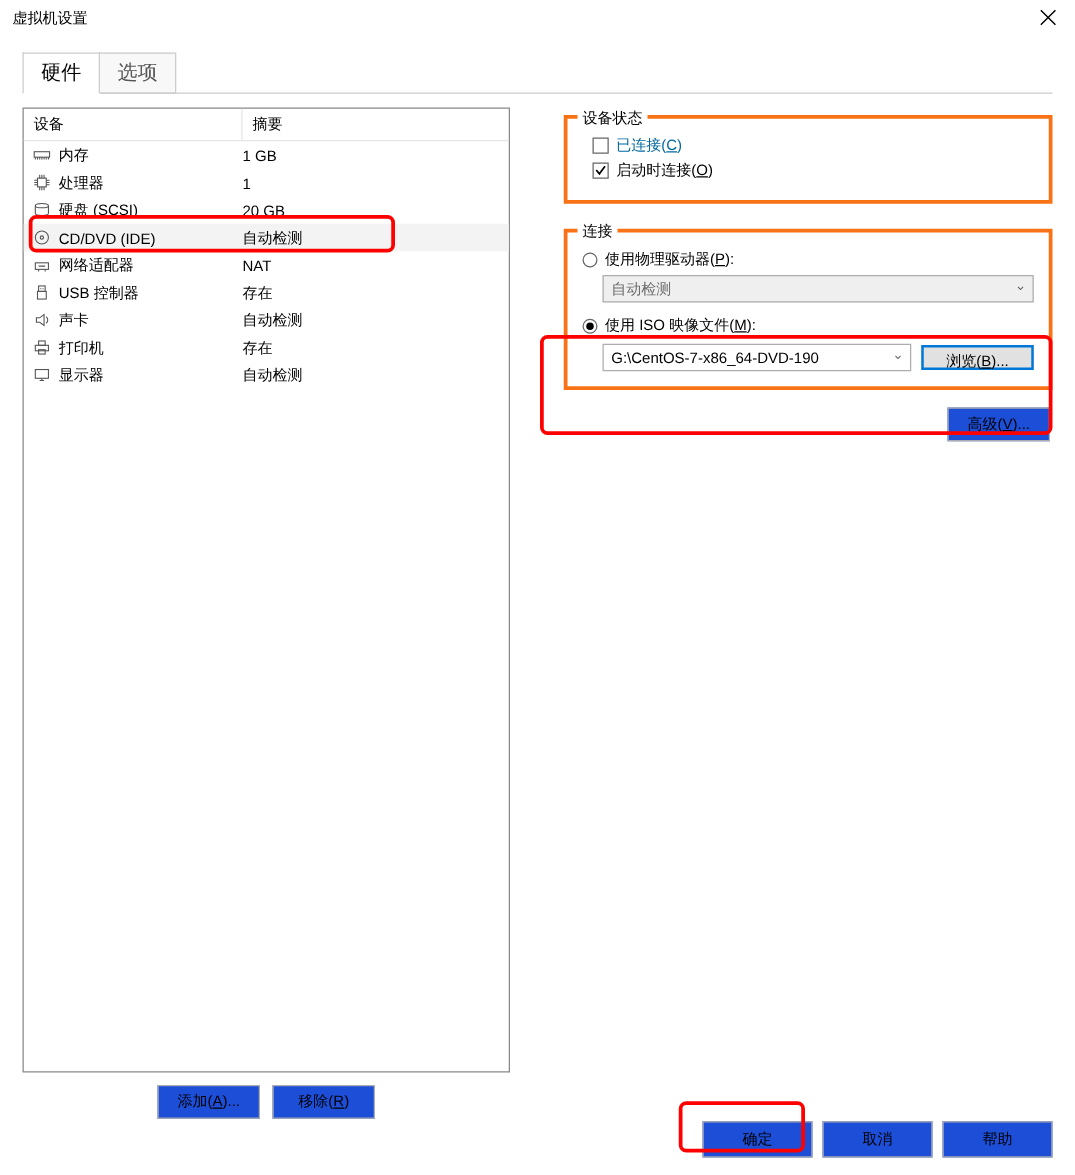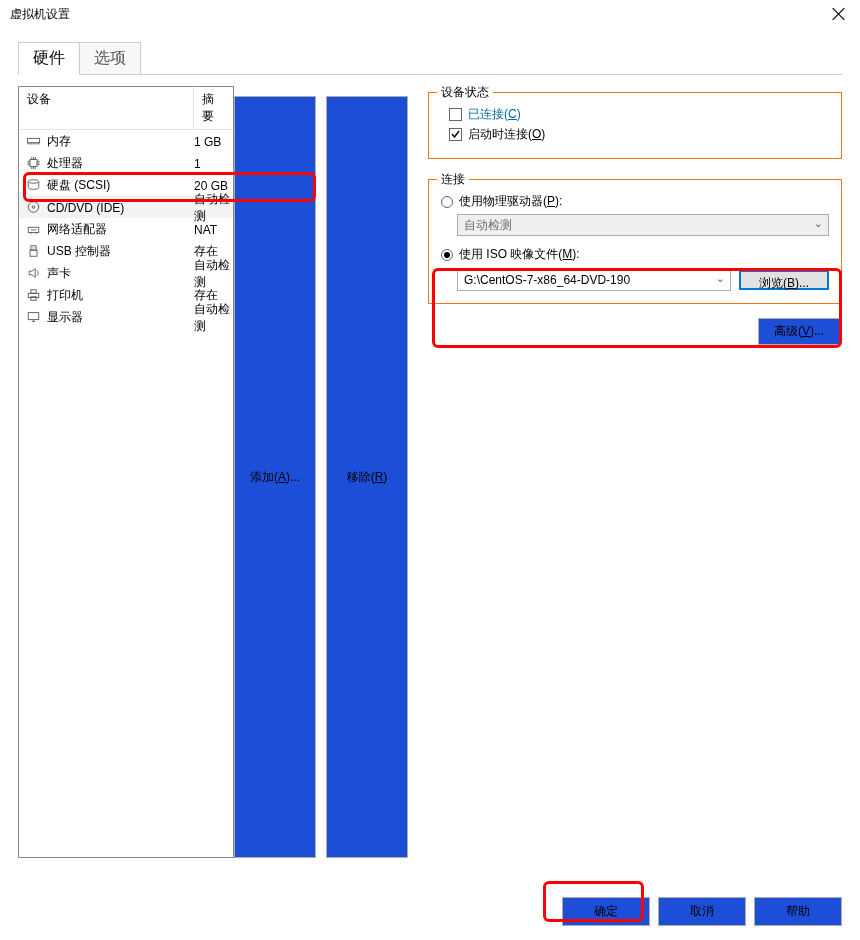--- a/index.html
+++ b/index.html
@@ -55,20 +55,21 @@
   z-index: 1;
 }
 .content {
   display: flex;
   padding: 10px 18px 0 18px;
   gap: 20px;
 }
 .left-panel {
   width: 390px;
   display: flex;
+  flex-direction: column;
   justify-content: space-between;
 }
 .devlist {
   border: 1px solid #888;
   height: 772px;
   display: flex;
   flex-direction: column;
 }
 .devheader {
   display: flex;
@@ -104,24 +105,25 @@
   font-size: 12px;
   cursor: pointer;
   min-width: 82px;
   text-align: center;
 }
 .btn .ul { text-decoration: underline; }
 .right-panel {
   flex: 1;
 }
 .group {
-  border: 1px solid #f97316;
+  border: 3px solid #f97316;
   padding: 10px 12px 12px;
   margin-top: 6px;
   position: relative;
+  margin-left: 23px;
 }
 .group-title {
   position: absolute;
   top: -9px; left: 8px;
   background: #fff;
   padding: 0 4px;
   font-size: 12px;
 }
 .chk-row, .radio-row {
   display: flex;

